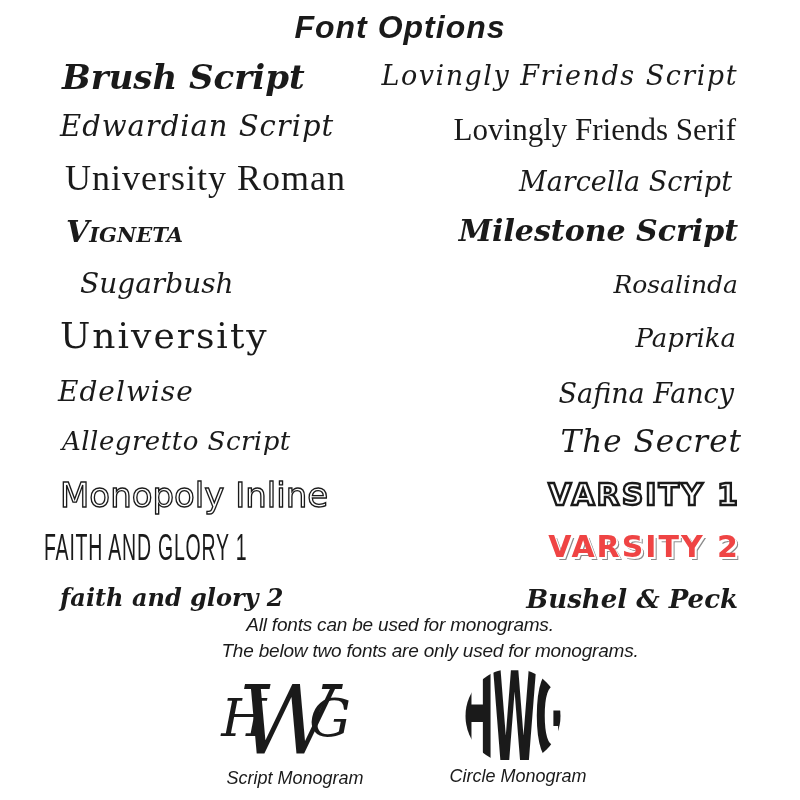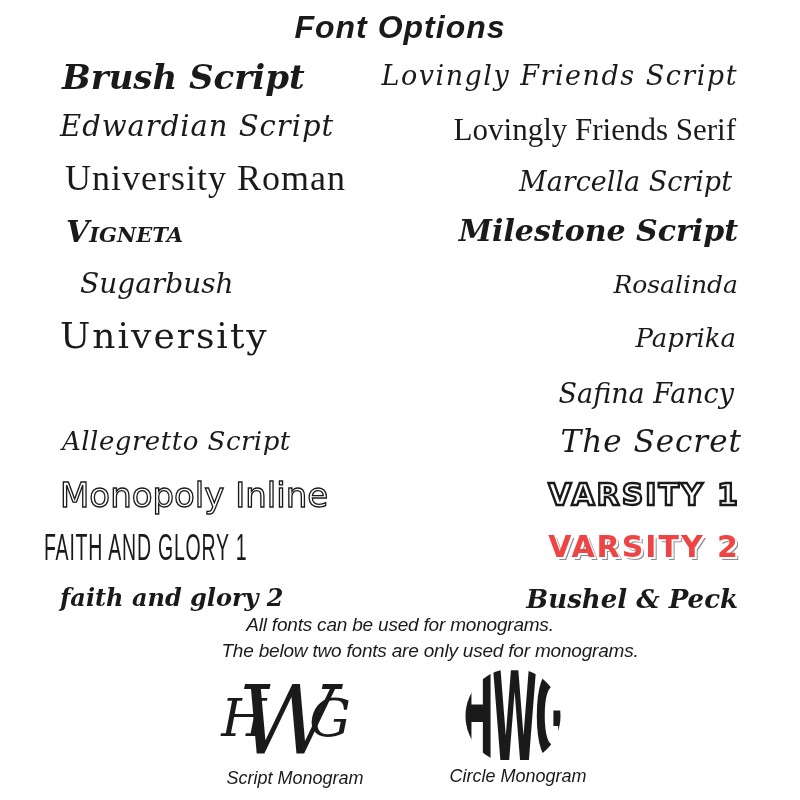--- a/index.html
+++ b/index.html
@@ -85,20 +85,21 @@
 <div class="sheet">
 
   <div class="title">Font Options</div>
 
   <div class="row f-brush" style="left:62px; top:60px;">Brush Script</div>
   <div class="row f-edwardian" style="left:60px; top:112px;">Edwardian Script</div>
   <div class="row f-university" style="left:58px; top:160px;margin-left:7px;">University Roman</div>
   <div class="row f-vigneta" style="left:66px; top:217px;">Vigneta</div>
   <div class="row f-sugarbush" style="left:80px; top:270px;">Sugarbush</div>
   <div class="row f-harrington" style="left:60px; top:318px;">University</div>
+  <div class="row f-edelwise" style="left:58px; top:378px;">Edelwise</div>
   <div class="row f-allegretto" style="left:62px; top:428px;">Allegretto Script</div>
   <div class="row f-monopoly" style="left:60px; top:478px;">Monopoly Inline</div>
   <div class="row f-faith1" style="left:44px; top:528px;"><span>FAITH AND GLORY 1</span></div>
   <div class="row f-faith2" style="left:60px; top:586px;">faith and glory 2</div>
 
   <div class="row right-col f-lovscript" style="right:62px; top:62px;">Lovingly Friends Script</div>
   <div class="row right-col f-lovserif" style="right:64px; top:114px;">Lovingly Friends Serif</div>
   <div class="row right-col f-marcella" style="right:68px; top:168px;">Marcella Script</div>
   <div class="row right-col f-milestone" style="right:62px; top:216px;">Milestone Script</div>
   <div class="row right-col f-rosalinda" style="right:62px; top:272px;">Rosalinda</div>

